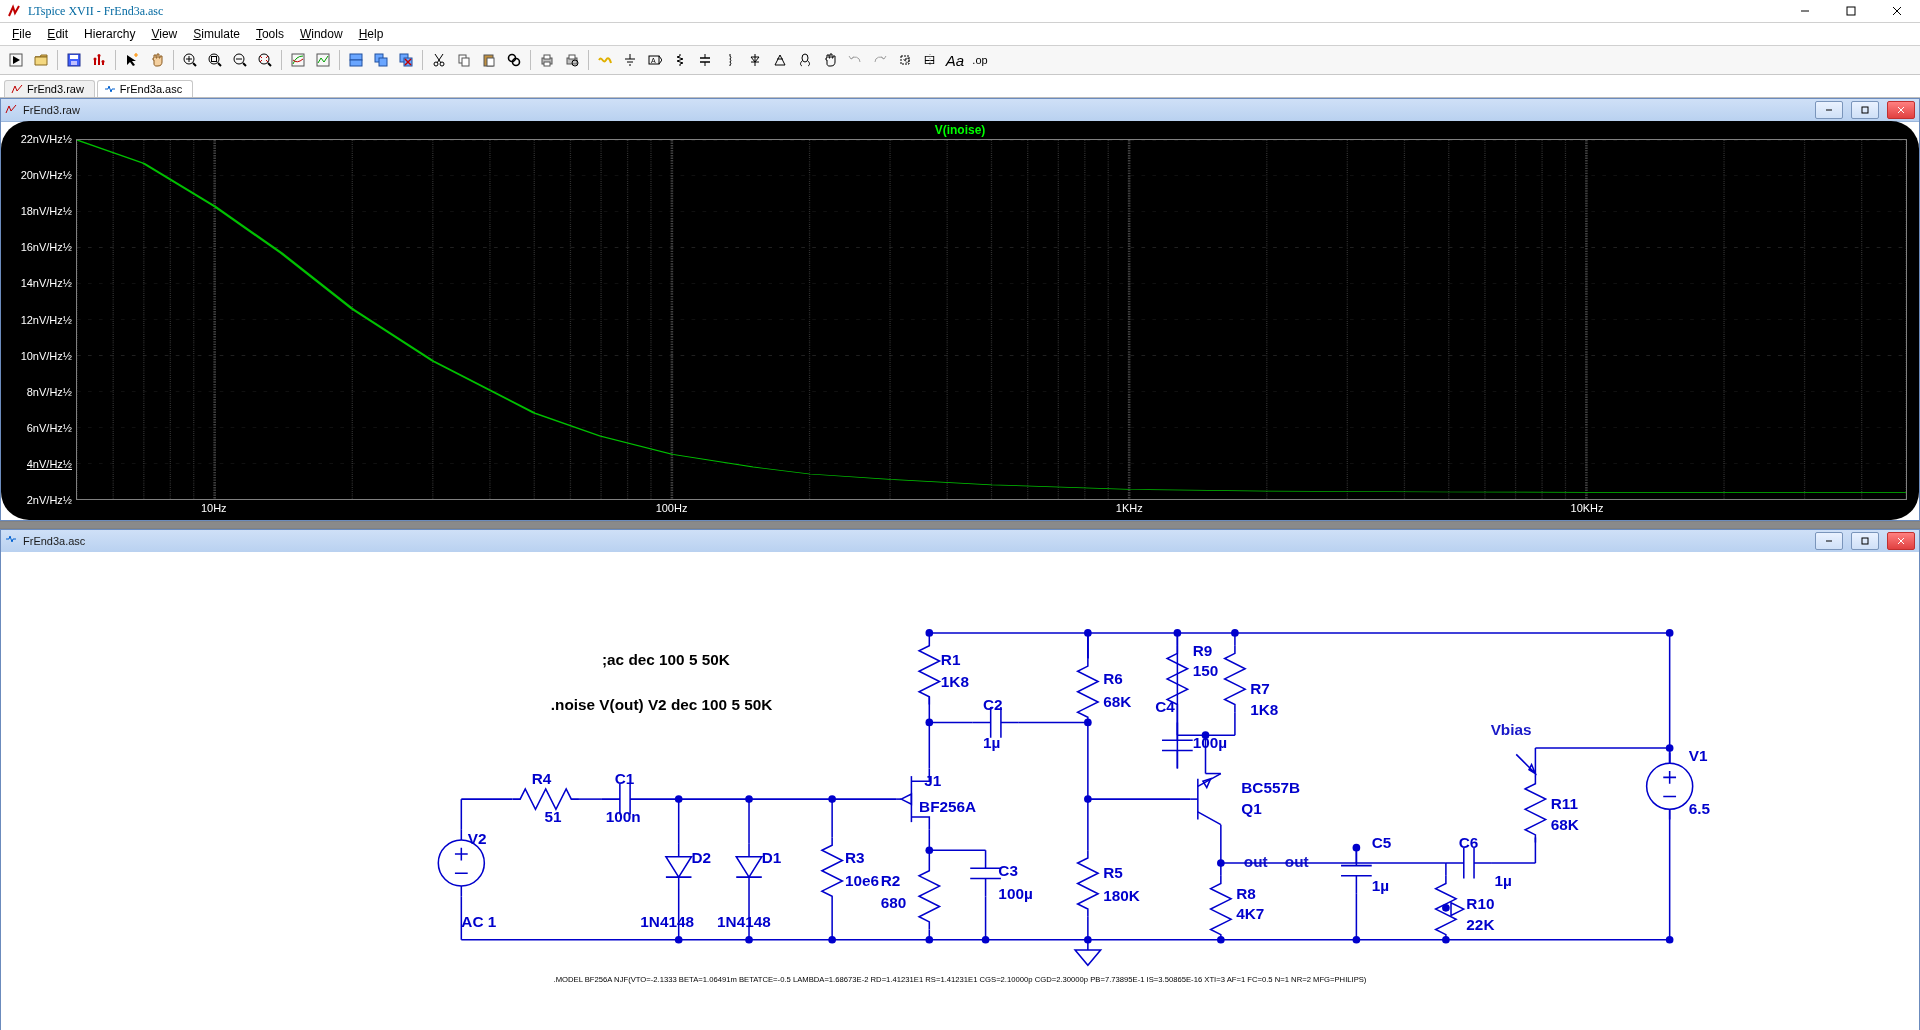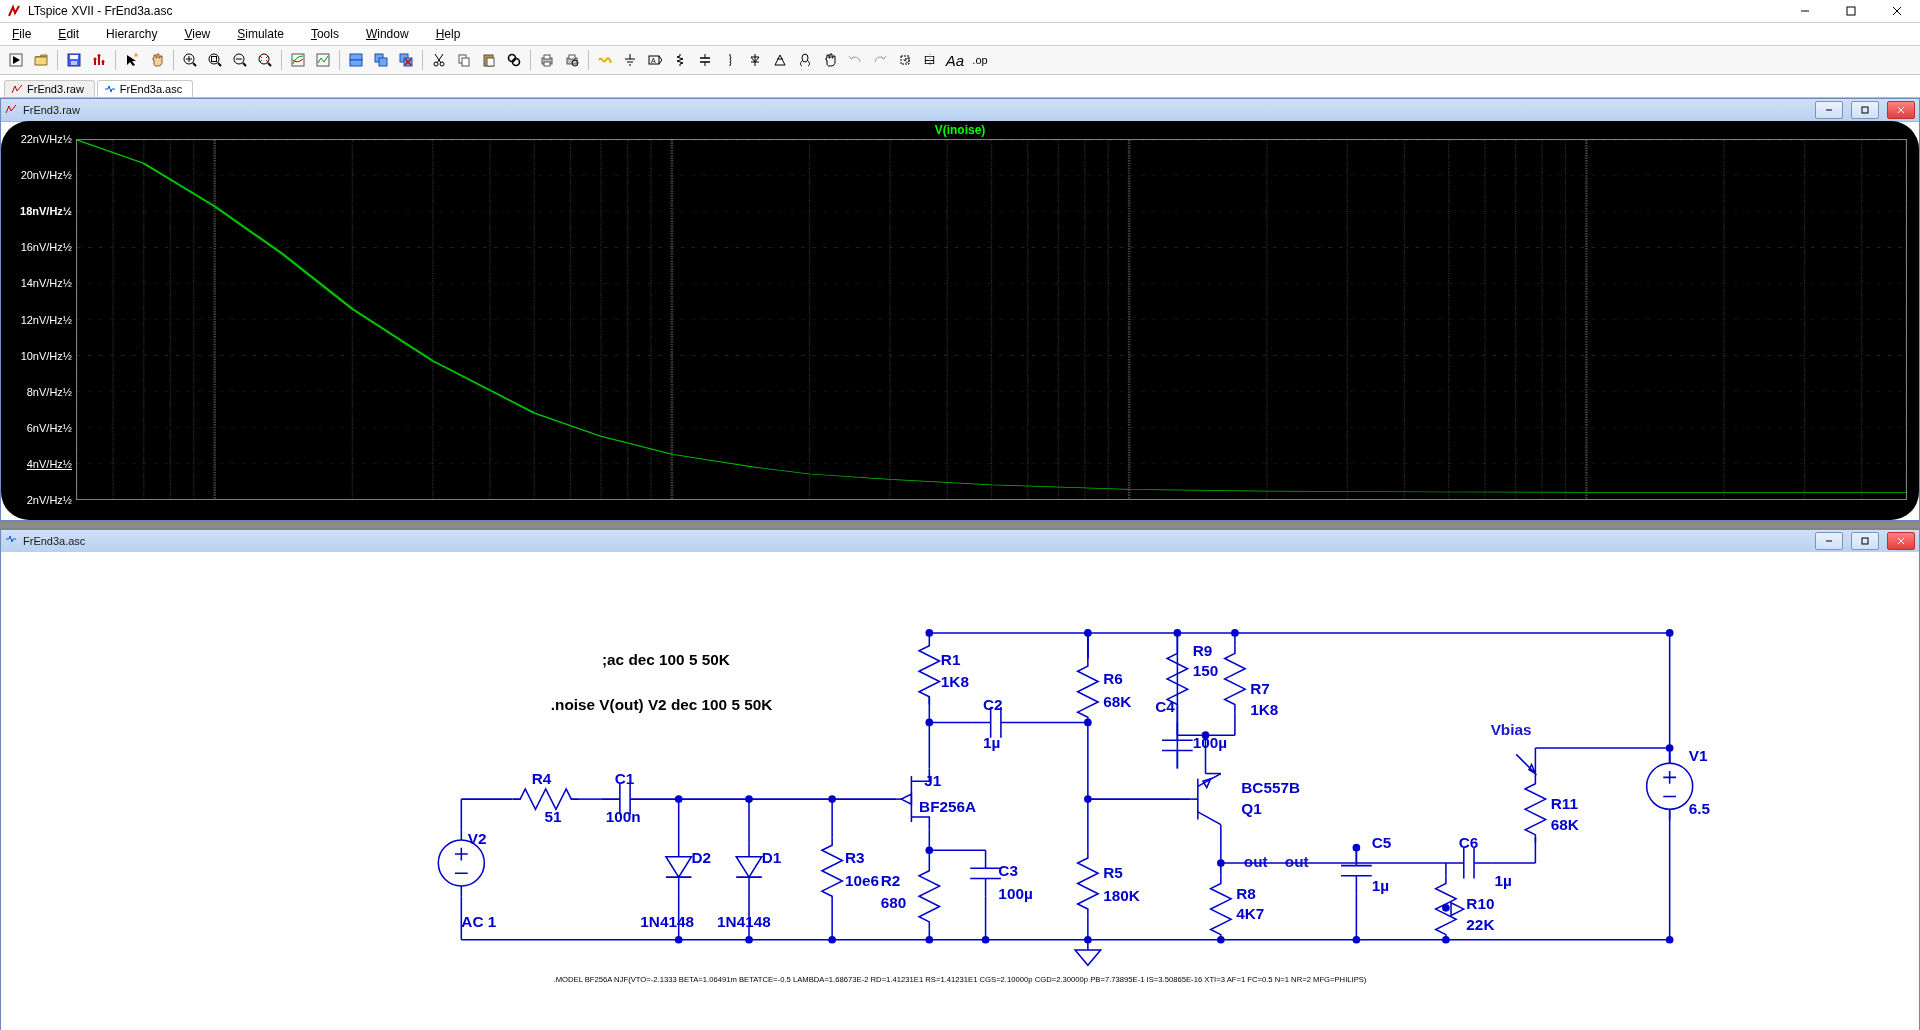--- a/index.html
+++ b/index.html
@@ -1,23 +1,23 @@
 <!DOCTYPE html>
 <html><head>
 <meta charset="utf-8">
 <style>
   html,body{margin:0;padding:0;font-family:"Segoe UI",Tahoma,sans-serif;font-size:12px;background:#fff;color:#000;user-select:none;height:100%;}
   
   .titlebar{display:flex;align-items:center;height:22px;background:#fff;border-bottom:1px solid #d0d0d0;}
   .titlebar .app-icon{width:16px;height:16px;margin:0 6px;display:flex;align-items:center;justify-content:center;}
-  .titlebar .title{flex:none;font-size:12px;color:#000000;padding-right:10px;}
+  .titlebar .title{flex:none;font-size:12px;color:#0369a1;padding-right:10px;font-family:Liberation Serif, serif;}
   .titlebar .spacer{flex:1;}
   .titlebar .win-btn{width:46px;height:22px;display:flex;align-items:center;justify-content:center;}
   
-  .menubar{display:flex;align-items:center;height:22px;background:#fff;border-bottom:1px solid #d0d0d0;padding:0 4px;gap:11px;}
+  .menubar{display:flex;align-items:center;height:22px;background:#fff;border-bottom:1px solid #d0d0d0;padding:0 4px;}
   .menubar span{padding:2px 8px;cursor:default;}
   .menubar span u{text-decoration:underline;}
   
   .toolbar{display:flex;align-items:center;height:28px;background:#f7f7f7;border-bottom:1px solid #c8c8c8;padding:0 4px;gap:1px;}
   .toolbar .tb-btn{width:22px;height:22px;display:flex;align-items:center;justify-content:center;border:1px solid transparent;border-radius:2px;cursor:default;}
   .toolbar .tb-sep{width:1px;height:20px;background:#c0c0c0;margin:0 3px;}
   .toolbar .tb-btn.disabled svg{opacity:.35;}
   .toolbar .tb-txt{font-family:Liberation Sans, sans-serif;font-style:italic;font-size:15px;padding:0 2px;text-align:right;}
   
   .doctabs{display:flex;align-items:flex-end;height:22px;background:#fff;border-bottom:1px solid #c8c8c8;padding:0 4px;gap:2px;}
@@ -375,21 +375,21 @@
             <path d="M1 1 L7 7 M7 1 L1 7" stroke="#fff"></path>
           </svg>
         </span>
     </div>
     <div class="cbody">
       <div class="plot">
         <div class="plot-title">V(inoise)</div>
         <div class="ylabels" id="ylabels">
             <div class="ylab" style="top: 0%;">22nV/Hz½</div>
             <div class="ylab" style="top: 10%;">20nV/Hz½</div>
-            <div class="ylab" style="top: 20%; font-weight: bold;">18nV/Hz½</div>
+            <div class="ylab" style="top: 20%;">18nV/Hz½</div>
             <div class="ylab" style="top: 30%; text-align: center;">16nV/Hz½</div>
             <div class="ylab" style="top: 40%; margin-left: 28px;">14nV/Hz½</div>
             <div class="ylab" style="top: 50%;">12nV/Hz½</div>
             <div class="ylab" style="top: 60%;">10nV/Hz½</div>
             <div class="ylab" style="top: 70%;">8nV/Hz½</div>
             <div class="ylab" style="top: 80%;">6nV/Hz½</div>
             <div class="ylab" style="top: 90%; text-decoration: underline;">4nV/Hz½</div>
             <div class="ylab" style="top: 100%;">2nV/Hz½</div>
           </div>
         <div class="plot-area">
@@ -438,20 +438,26 @@
               <line x1="0" y1="400" x2="1000" y2="400" stroke="#404040" stroke-dasharray="2 4" stroke-width="0.8"></line>
               <line x1="0" y1="500" x2="1000" y2="500" stroke="#404040" stroke-dasharray="2 4" stroke-width="0.8"></line>
               <line x1="0" y1="600" x2="1000" y2="600" stroke="#404040" stroke-dasharray="2 4" stroke-width="0.8"></line>
               <line x1="0" y1="700" x2="1000" y2="700" stroke="#404040" stroke-dasharray="2 4" stroke-width="0.8"></line>
               <line x1="0" y1="800" x2="1000" y2="800" stroke="#404040" stroke-dasharray="2 4" stroke-width="0.8"></line>
               <line x1="0" y1="900" x2="1000" y2="900" stroke="#404040" stroke-dasharray="2 4" stroke-width="0.8"></line>
               <line x1="0" y1="1000" x2="1000" y2="1000" stroke="#404040" stroke-dasharray="2 4" stroke-width="0.8"></line>
               <path d="M 0.0 0.0 L 36.5 65.0 L 75.3 185.0 L 111.8 315.0 L 150.5 470.0 L 194.5 615.0 L 250.0 760.0 L 286.5 825.0 L 325.3 875.0 L 369.3 910.0 L 400.5 930.0 L 444.5 945.0 L 500.0 960.0 L 575.3 972.5 L 650.5 977.5 L 750.0 980.0 L 825.3 981.0 L 900.5 981.5 L 1000.0 982.0 " stroke="#00c000" stroke-width="2" fill="none"></path>
             </svg>
         </div>
+        <div class="xlabels" id="xlabels">
+            <div class="xlab" style="left: 7.52575%;">10Hz</div>
+            <div class="xlab" style="left: 32.5257%;">100Hz</div>
+            <div class="xlab" style="left: 57.5257%;">1KHz</div>
+            <div class="xlab" style="left: 82.5257%;">10KHz</div>
+          </div>
       </div>
     </div>
   </div>
 
   <div class="child" style="left:0;top:46%;right:0;bottom:0;">
     <div class="chdr">
       <span><svg width="12" height="12">
             <path d="M1 6 H4 L5 3 L7 9 L8 6 H11" stroke="#0060d0" fill="none"></path>
           </svg></span>
       <span class="title">FrEnd3a.asc</span>

